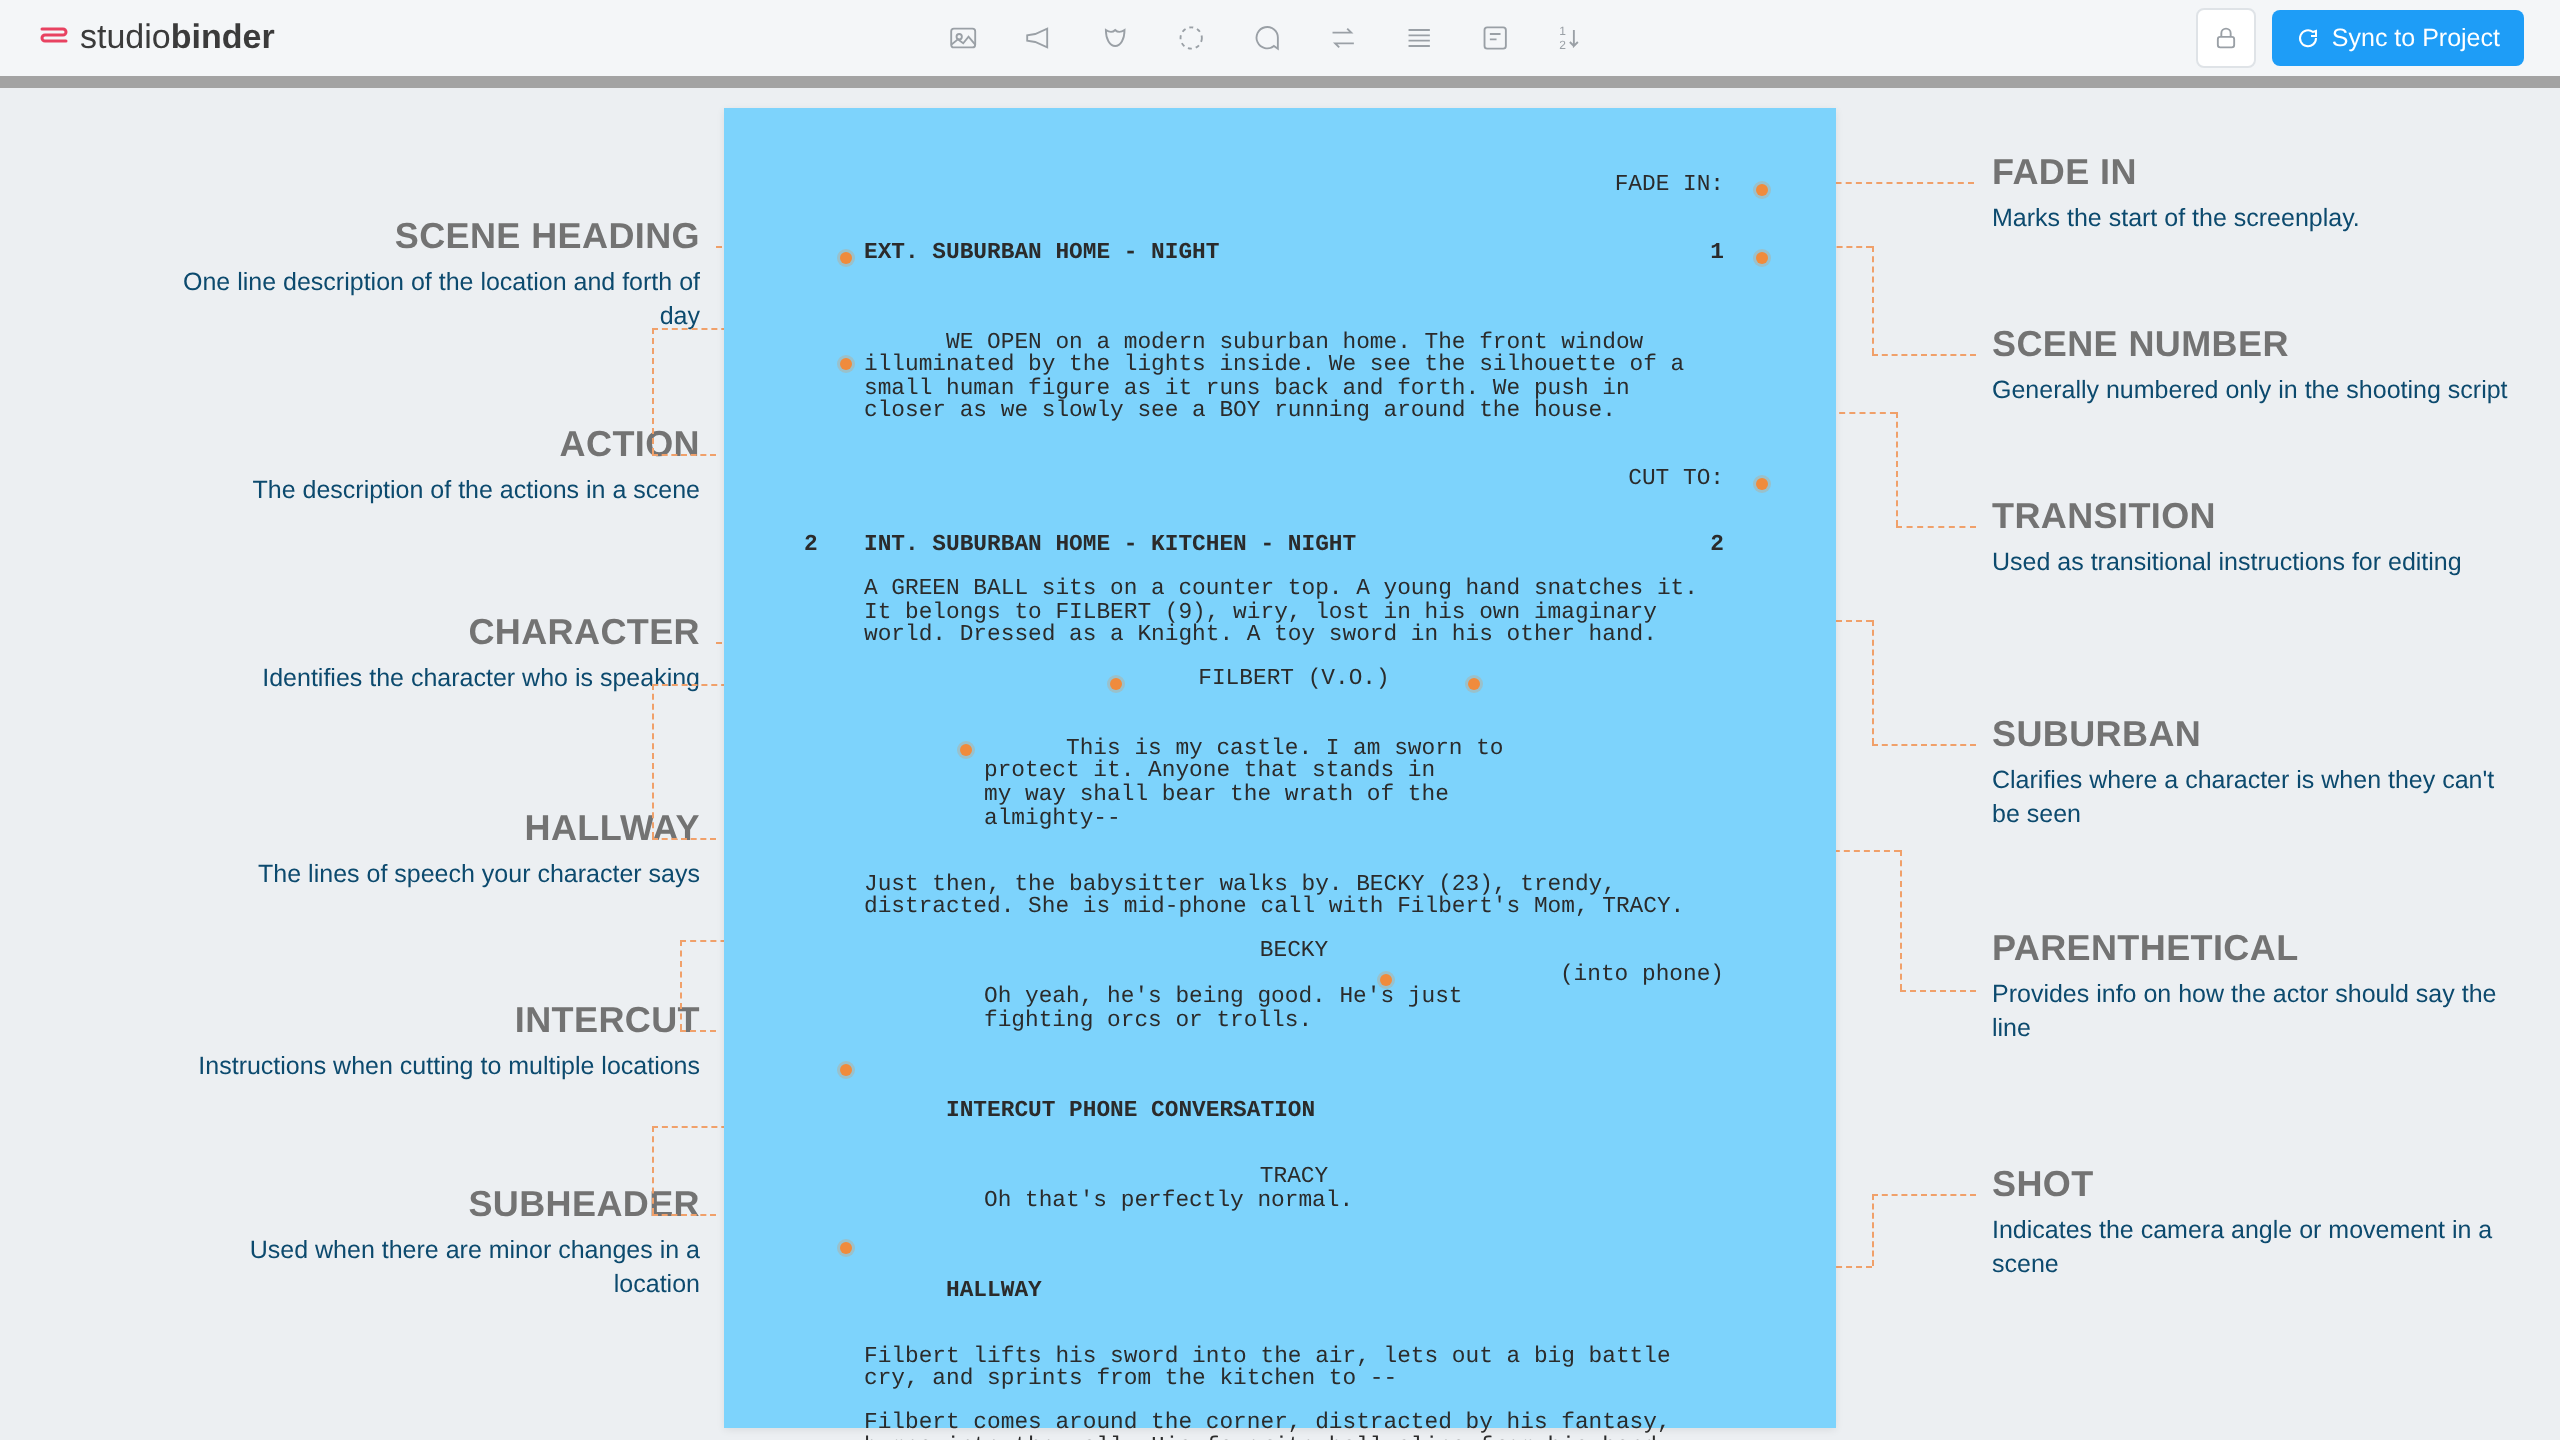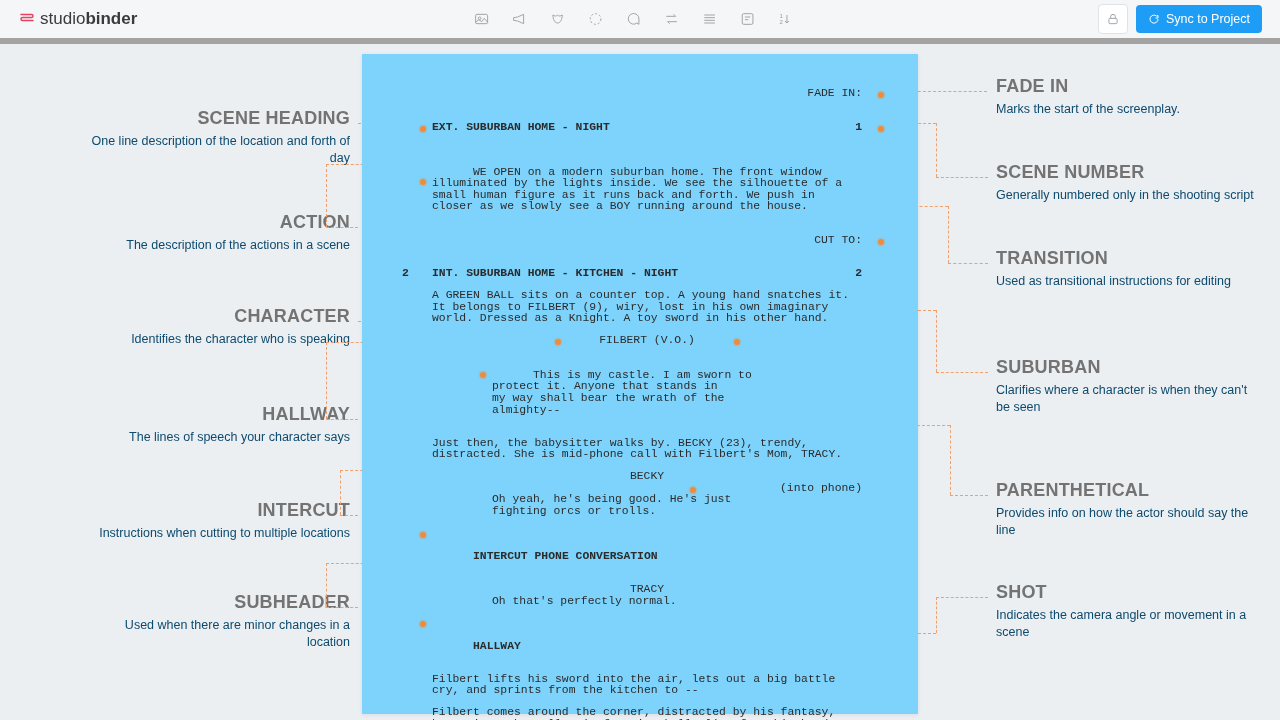--- a/index.html
+++ b/index.html
@@ -251,21 +251,21 @@
       <p>Generally numbered only in the shooting script</p>
     </div>
     <div class="ann" style="top:204px">
       <h3>TRANSITION</h3>
       <p>Used as transitional instructions for editing</p>
     </div>
     <div class="ann" style="top:313px">
       <h3>SUBURBAN</h3>
       <p>Clarifies where a character is when they can't be seen</p>
     </div>
-    <div class="ann" style="top:436px">
+    <div class="ann" style="top:420px">
       <h3>PARENTHETICAL</h3>
       <p>Provides info on how the actor should say the line</p>
     </div>
     <div class="ann" style="top:538px">
       <h3>SHOT</h3>
       <p>Indicates the camera angle or movement in a scene</p>
     </div>
   </div>
 
   <div class="conn" style="left:358px;top:79px;width:65px"></div>

